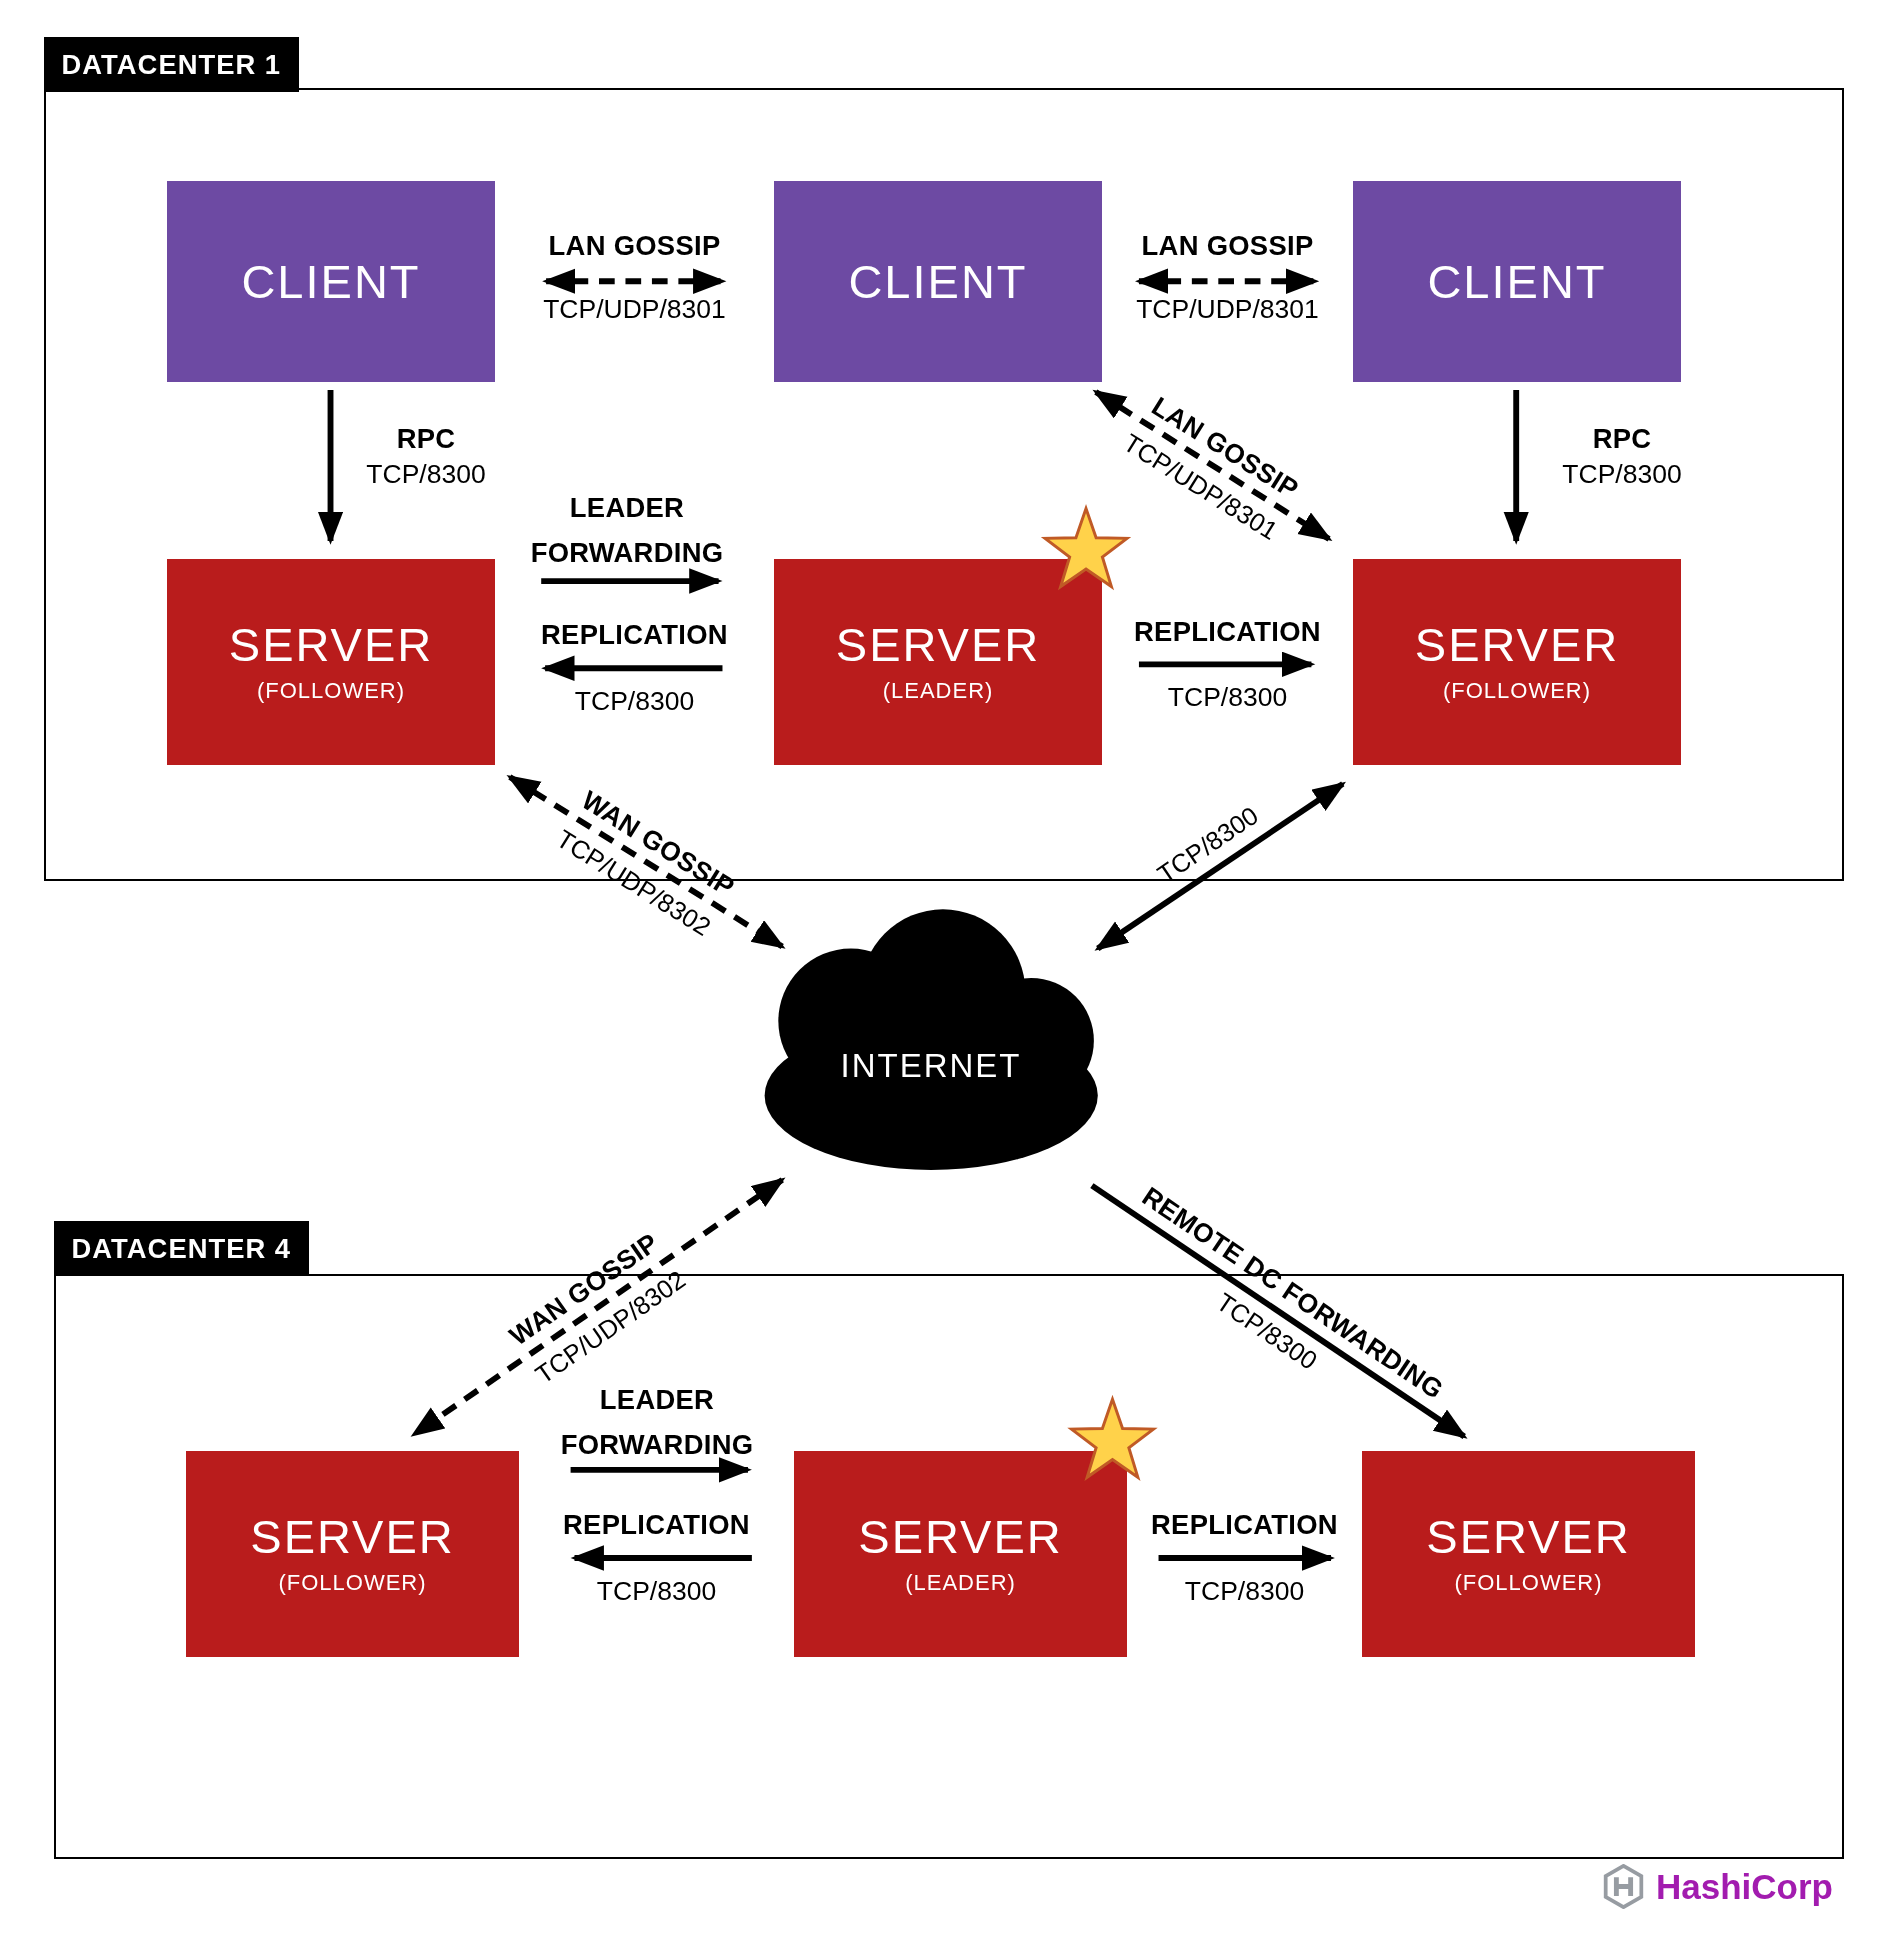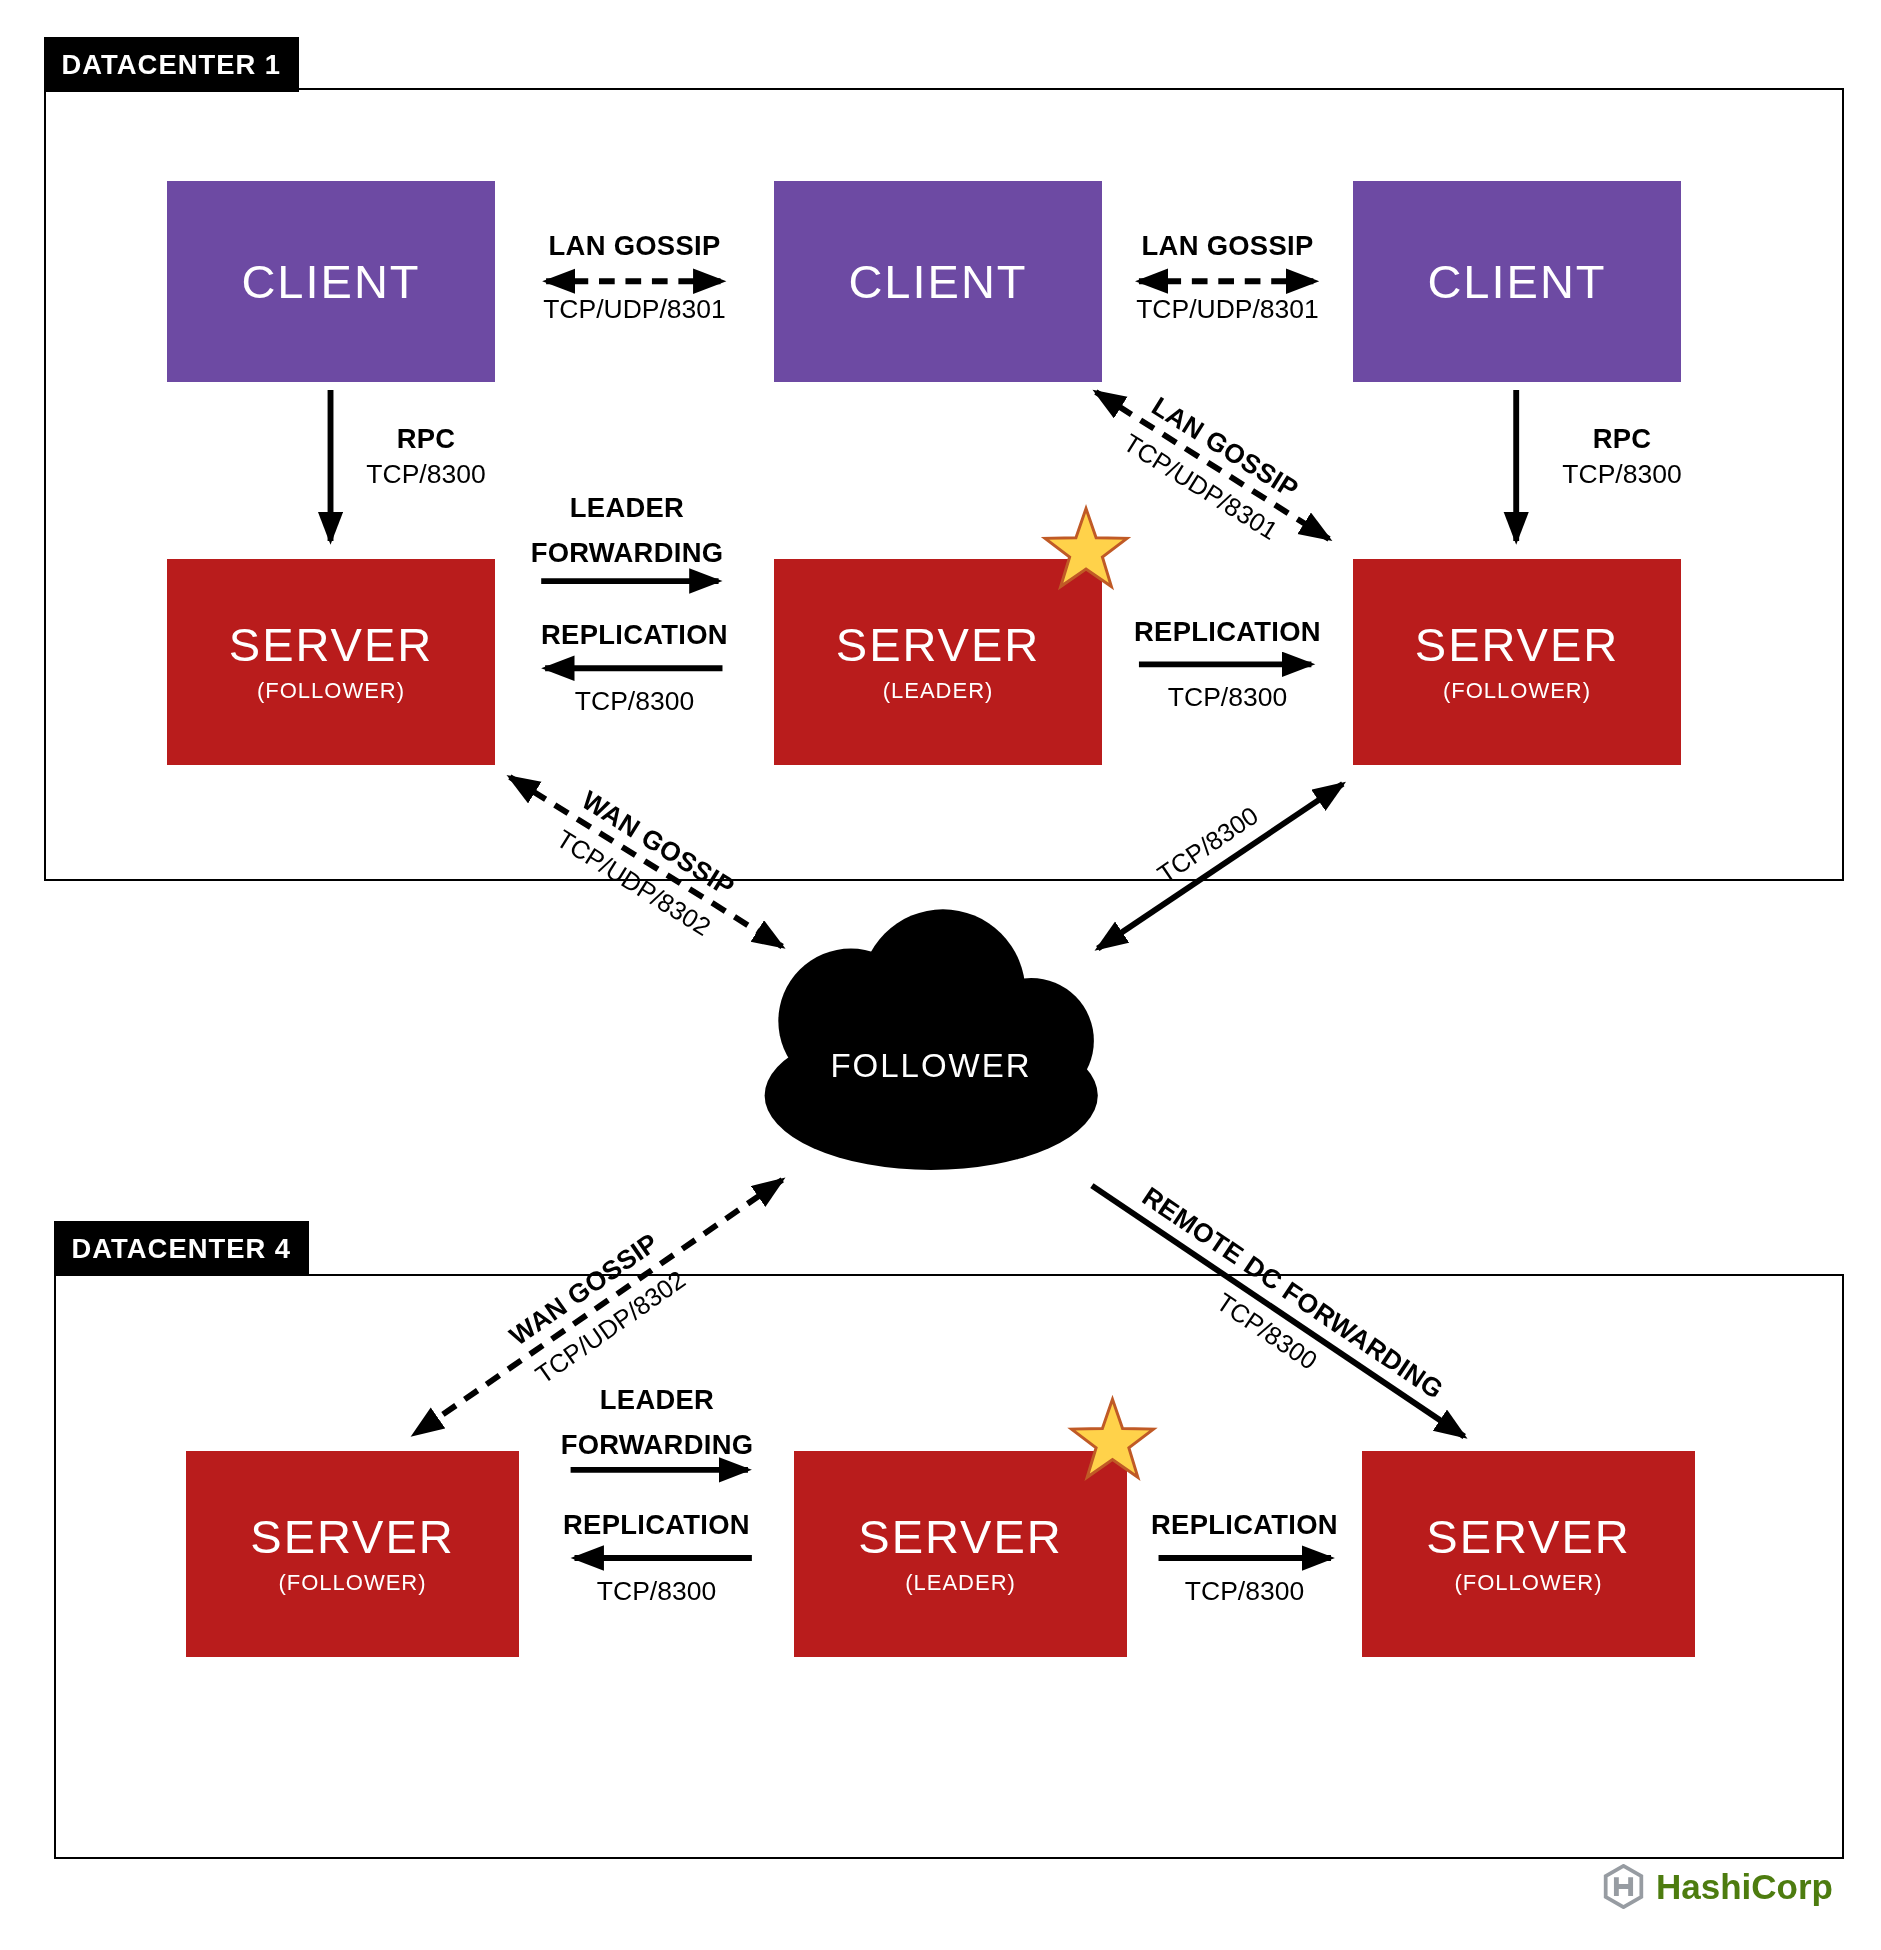--- a/index.html
+++ b/index.html
@@ -15,21 +15,21 @@
   .node .title{font-size:47px;letter-spacing:2px;font-weight:normal;line-height:1.05;}
   .node .role{font-size:22px;letter-spacing:1px;margin-top:7.8px;}
   .elabel{position:absolute;font-weight:bold;font-size:27.4px;text-align:center;letter-spacing:0.3px;color:#000;z-index:4;}
   .eport{position:absolute;font-size:26.5px;text-align:center;color:#000;z-index:4;}
   .wrap2{line-height:45px;}
   .rot{position:absolute;text-align:center;white-space:nowrap;color:#000;z-index:4;}
   .rot .b{font-weight:bold;font-size:26.5px;display:block;letter-spacing:0.3px;}
   .rot .p{font-size:25.5px;display:block;margin-top:15.7px;}
   svg.layer{position:absolute;left:0;top:0;z-index:3;}
   .internet-label{position:absolute;color:#fff;font-size:33px;letter-spacing:2px;text-align:center;z-index:5;}
-  .brand{position:absolute;display:flex;align-items:center;gap:9.8px;color:#4d7c0f;
+  .brand{position:absolute;display:flex;align-items:center;gap:9.8px;color:#a21caf;
          font-weight:bold;font-size:35px;z-index:5;}
   line{stroke:#000;stroke-width:6;}
   line.dash{stroke-dasharray:16 11;}
 </style>
 </head>
 <body>
 
 <div class="canvas">
 
   <div class="dc-border" style="left:44px;top:88px;width:1796px;height:789px;"></div>
@@ -116,21 +116,21 @@
     </g>
 
     <g transform="translate(1108,563)">
       <polygon points="0,-44 -10.3,-14.2 -41.8,-13.6 -16.7,5.4 -25.9,35.6 0,17.6 25.9,35.6 16.7,5.4 41.8,-13.6 10.3,-14.2" fill="#ffd24a" stroke="#c05a26" stroke-width="3" stroke-linejoin="miter"></polygon>
     </g>
     <g transform="translate(1135,1472)">
       <polygon points="0,-44 -10.3,-14.2 -41.8,-13.6 -16.7,5.4 -25.9,35.6 0,17.6 25.9,35.6 16.7,5.4 41.8,-13.6 10.3,-14.2" fill="#ffd24a" stroke="#c05a26" stroke-width="3" stroke-linejoin="miter"></polygon>
     </g>
   </svg>
 
-  <div class="internet-label" style="left:784px;top:1047px;width:294px;">FOLLOWER</div>
+  <div class="internet-label" style="left:784px;top:1047px;width:294px;">INTERNET</div>
 
   <div class="elabel" style="left:517px;top:230px;width:235px;">LAN GOSSIP</div>
   <div class="eport" style="left:502px;top:294px;width:265px;">TCP/UDP/8301</div>
 
   <div class="elabel" style="left:1110px;top:230px;width:235px;">LAN GOSSIP</div>
   <div class="eport" style="left:1095px;top:294px;width:265px;">TCP/UDP/8301</div>
 
   <div class="elabel" style="left:338px;top:423px;width:176px;">RPC</div>
   <div class="eport" style="left:338px;top:459px;width:176px;">TCP/8300</div>
 

